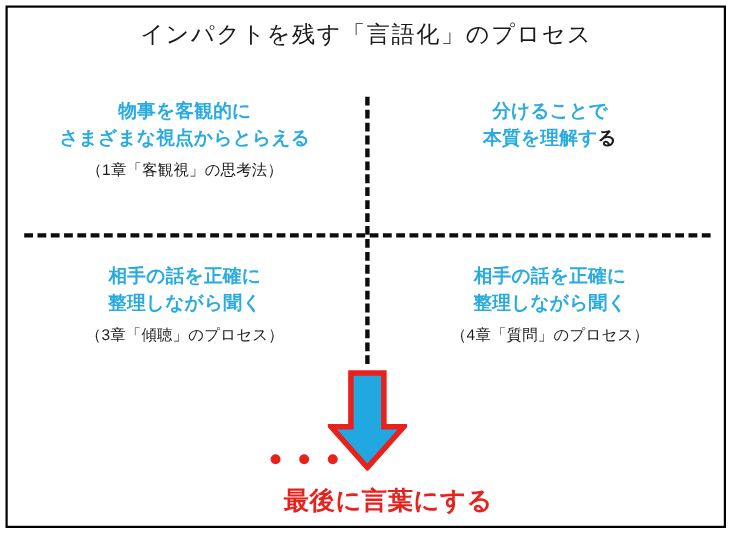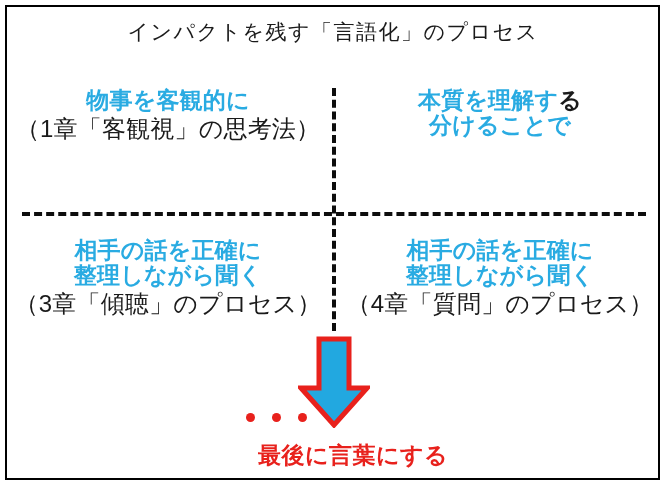--- a/index.html
+++ b/index.html
@@ -69,32 +69,32 @@
     position: absolute;
     width: 320px;
     text-align: center;
   }
   .q1 { left: 8px;   top: 88px; }
   .q2 { left: 340px; top: 88px; }
   .q3 { left: 8px;   top: 238px; }
   .q4 { left: 340px; top: 238px; }
 
   .q-headline {
-    font-size: 23px;
+    font-size: 17px;
     line-height: 25px;
     font-weight: bold;
     color: #29abe2;
     letter-spacing: 0.2px;
   }
   .q-headline .tail-dark {
     color: #1a1a1a;
   }
   .q-sub {
     margin-top: 3px;
-    font-size: 24px;
+    font-size: 14px;
     line-height: 26px;
     color: #1a1a1a;
     font-weight: normal;
     letter-spacing: 0.2px;
   }
 
   
   .arrow-wrap {
     position: absolute;
     left: 298px;
@@ -147,28 +147,29 @@
   <div class="frame"></div>
 
   <div class="title">インパクトを残す「言語化」のプロセス</div>
 
   <div class="divider-h"></div>
   <div class="divider-v"></div>
 
   <div class="quadrant q1">
     <div class="q-headline">
       <div>物事を客観的に</div>
+      <div><span>さまざまな視点からとらえる</span><span class="tail-dark"></span></div>
     </div>
     <div class="q-sub">（1章「客観視」の思考法）</div>
   </div>
 
   <div class="quadrant q2">
     <div class="q-headline">
+      <div>分けることで</div>
       <div><span>本質を理解す</span><span class="tail-dark">る</span></div>
-      <div>分けることで</div>
     </div>
   </div>
 
   <div class="quadrant q3">
     <div class="q-headline">
       <div>相手の話を正確に</div>
       <div><span>整理しながら聞く</span><span class="tail-dark"></span></div>
     </div>
     <div class="q-sub">（3章「傾聴」のプロセス）</div>
   </div>

